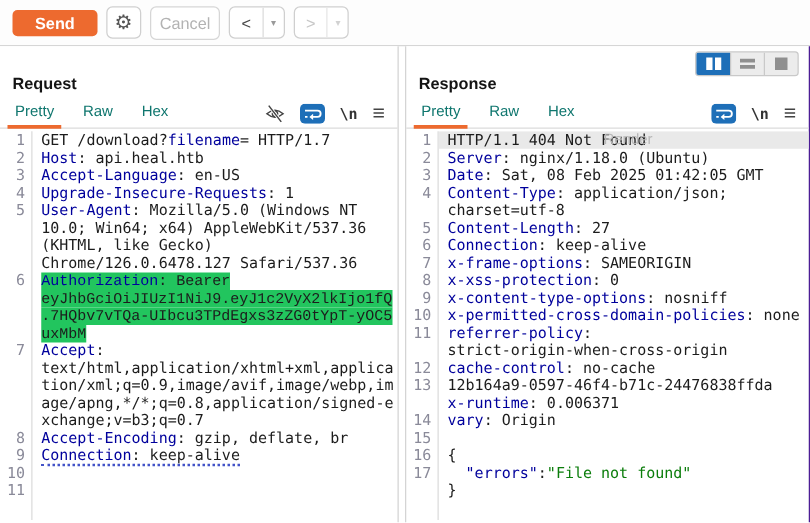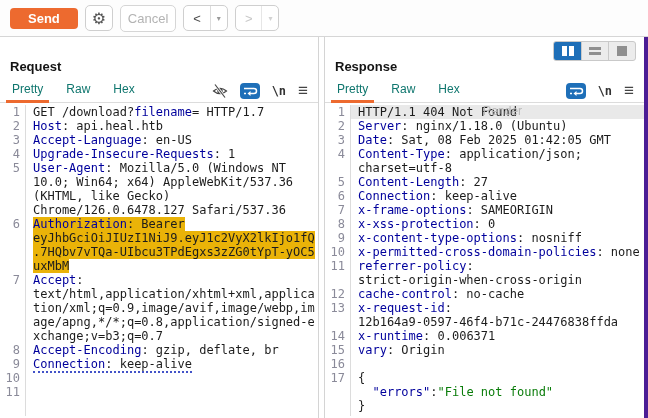--- a/index.html
+++ b/index.html
@@ -23,21 +23,21 @@
   .btn-split .caret { display:flex; align-items:center; padding:0 6px;
     font-size:8px; color:#9a9a9a; }
   .btn-split.disabled .arrow { color:#c7c7c7; border-right-color:#e6e6e6; }
   .btn-split.disabled .caret { color:#d2d2d2; }
 
   
   .main { display:flex; height:381px; }
   .panel { position:relative; background:#fff; }
   .panel.request { width:319px; border-right:1px solid #d4d4d4; }
   .panel-gap { width:5px; }
-  .panel.response { flex:1; border-left:1px solid #d4d4d4; border-right:4px solid #4c1d95; }
+  .panel.response { flex:1; border-left:1px solid #d4d4d4; border-right:1px solid #4c1d95; }
 
   .panel-title { margin:22px 0 0 10px; font-size:13px; font-weight:bold; color:#141414; height:15px; }
 
   .tabs { display:flex; align-items:center; height:24px; margin-top:5px;
     border-bottom:1px solid #dcdcdc; padding-left:10px; position:relative; }
   .tab { font-size:12px; color:#0f766e; margin-right:19px; position:relative;
     padding:3px 2px 6px; cursor:pointer; }
   .tab.active::after { content:""; position:absolute; left:-4px; right:-4px;
     bottom:-1px; height:3px; background:#ed6a2f; }
   .tab.disabled { color:#b8b8b8;margin-top:43px; }
@@ -65,21 +65,21 @@
     font-size:12px; line-height:14px; padding-top:2px; height:calc(381px - 68px); }
   .gutter { width:26px; border-right:1px solid #dcdcdc; color:#8a8a99;
     text-align:right; padding-right:5px; flex:none; }
   .gutter div { height:14px; }
   .code { flex:1; overflow:hidden; }
   .crow { height:14px; white-space:pre; padding-left:7px; color:#1c1c1c; }
   .crow.hl-line { background:#e9e9e9; }
   .s-h { color:#00009c; }
   .s-p { color:#1c1c1c; }
   .s-g { color:#0b7d0b; }
-  .hl-sel { background:#eab308; }
+  .hl-sel { background:#22c55e;font-family:Liberation Mono, monospace; }
   .hl-dot { border-bottom:2px dotted #4353c8; }
 </style>
 </head>
 <body>
 
 <div class="toolbar">
   <button class="btn-send">Send</button>
   <button class="btn-gear">
     <span>⚙</span>
   </button>
@@ -243,21 +243,20 @@
           <div class="crow"><span class="s-p">charset=utf-8</span></div>
           <div class="crow"><span class="s-h">Content-Length</span><span class="s-p">: 27</span></div>
           <div class="crow"><span class="s-h">Connection</span><span class="s-p">: keep-alive</span></div>
           <div class="crow"><span class="s-h">x-frame-options</span><span class="s-p">: SAMEORIGIN</span></div>
           <div class="crow"><span class="s-h">x-xss-protection</span><span class="s-p">: 0</span></div>
           <div class="crow"><span class="s-h">x-content-type-options</span><span class="s-p">: nosniff</span></div>
           <div class="crow"><span class="s-h">x-permitted-cross-domain-policies</span><span class="s-p">: none</span></div>
           <div class="crow"><span class="s-h">referrer-policy</span><span class="s-p">:</span></div>
           <div class="crow"><span class="s-p">strict-origin-when-cross-origin</span></div>
           <div class="crow"><span class="s-h">cache-control</span><span class="s-p">: no-cache</span></div>
-          <div class="crow"><span class="s-h">x-request-id</span><span class="s-p">:</span></div>
           <div class="crow"><span class="s-p">12b164a9-0597-46f4-b71c-24476838ffda</span></div>
           <div class="crow"><span class="s-h">x-runtime</span><span class="s-p">: 0.006371</span></div>
           <div class="crow"><span class="s-h">vary</span><span class="s-p">: Origin</span></div>
           <div class="crow"></div>
           <div class="crow"><span class="s-p">{</span></div>
           <div class="crow"><span class="s-p">  </span><span class="s-h">"errors"</span><span class="s-p">:</span><span class="s-g">"File not found"</span></div>
           <div class="crow"><span class="s-p">}</span></div>
         </div>
     </div>
   </div>

